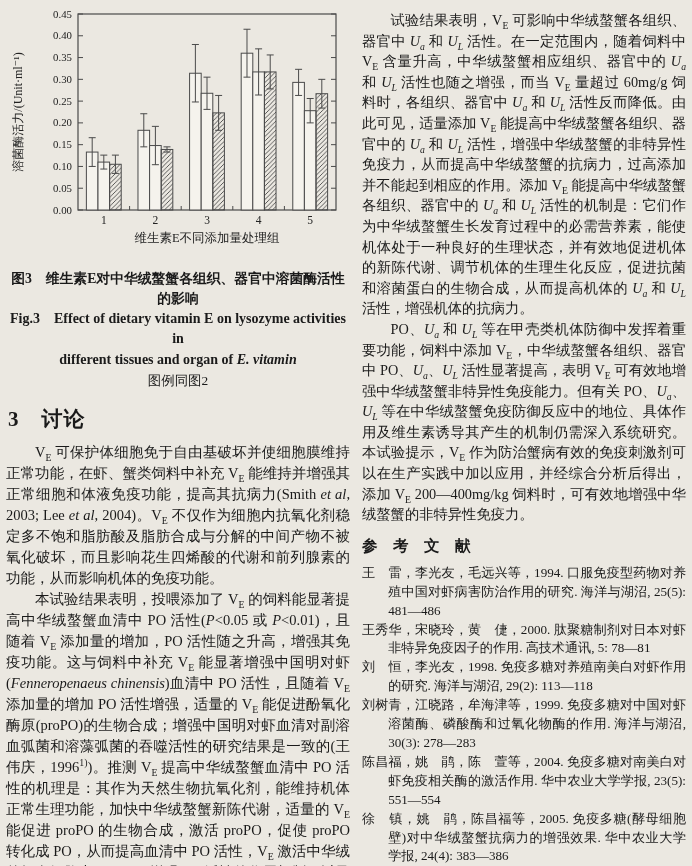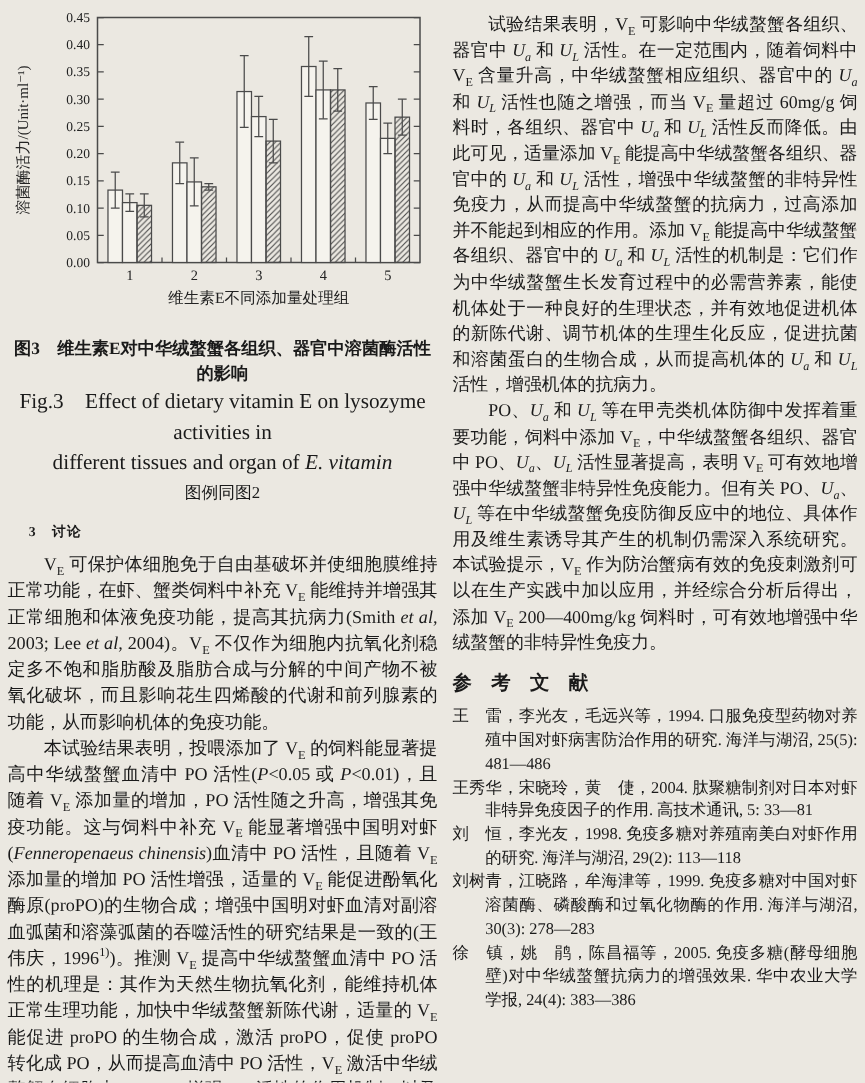--- a/index.html
+++ b/index.html
@@ -14,24 +14,24 @@
     padding:4px 6px 0 6px;display:flex;
   }
   .col-left{width:344px;margin-right:12px;flex:none;}
   .col-right{width:324px;flex:none;padding-top:6px;}
 
   .chart-area{width:344px;height:248px;}
   svg{display:block;font-family:"Liberation Serif","DejaVu Serif",serif;}
 
   .fig-caption{text-align:center;margin-top:17px;line-height:1.45;}
   .cap-cn{font-size:13.8px;font-weight:600;}
-  .cap-en{font-size:17px;font-weight:400;}
+  .cap-en{font-size:14px;font-weight:700;}
   .cap-note{font-size:13.4px;margin-top:1px;}
 
-  .sec-heading{font-size:11px;font-weight:bold;margin:15px 0 9px 17px;letter-spacing:1px;}
+  .sec-heading{font-size:21px;font-weight:bold;margin:15px 0 9px 2px;letter-spacing:1px;}
 
   .body-p{
     font-size:14.5px;line-height:21px;text-align:justify;
     text-indent:2em;margin:0;
   }
   .col-right .body-p{font-size:14.3px;line-height:20.6px;}
 
   sub{font-size:68%;line-height:0;}
   sup{font-size:68%;line-height:0;}
 
@@ -173,20 +173,21 @@
 
   </div>
 
   <div class="col-right">
     <p class="body-p">试验结果表明，V<sub>E</sub> 可影响中华绒螯蟹各组织、器官中 <i>U<sub>a</sub></i> 和 <i>U<sub>L</sub></i> 活性。在一定范围内，随着饲料中 V<sub>E</sub> 含量升高，中华绒螯蟹相应组织、器官中的 <i>U<sub>a</sub></i> 和 <i>U<sub>L</sub></i> 活性也随之增强，而当 V<sub>E</sub> 量超过 60mg/g 饲料时，各组织、器官中 <i>U<sub>a</sub></i> 和 <i>U<sub>L</sub></i> 活性反而降低。由此可见，适量添加 V<sub>E</sub> 能提高中华绒螯蟹各组织、器官中的 <i>U<sub>a</sub></i> 和 <i>U<sub>L</sub></i> 活性，增强中华绒螯蟹的非特异性免疫力，从而提高中华绒螯蟹的抗病力，过高添加并不能起到相应的作用。添加 V<sub>E</sub> 能提高中华绒螯蟹各组织、器官中的 <i>U<sub>a</sub></i> 和 <i>U<sub>L</sub></i> 活性的机制是：它们作为中华绒螯蟹生长发育过程中的必需营养素，能使机体处于一种良好的生理状态，并有效地促进机体的新陈代谢、调节机体的生理生化反应，促进抗菌和溶菌蛋白的生物合成，从而提高机体的 <i>U<sub>a</sub></i> 和 <i>U<sub>L</sub></i> 活性，增强机体的抗病力。</p>
     <p class="body-p">PO、<i>U<sub>a</sub></i> 和 <i>U<sub>L</sub></i> 等在甲壳类机体防御中发挥着重要功能，饲料中添加 V<sub>E</sub>，中华绒螯蟹各组织、器官中 PO、<i>U<sub>a</sub></i>、<i>U<sub>L</sub></i> 活性显著提高，表明 V<sub>E</sub> 可有效地增强中华绒螯蟹非特异性免疫能力。但有关 PO、<i>U<sub>a</sub></i>、<i>U<sub>L</sub></i> 等在中华绒螯蟹免疫防御反应中的地位、具体作用及维生素诱导其产生的机制仍需深入系统研究。本试验提示，V<sub>E</sub> 作为防治蟹病有效的免疫刺激剂可以在生产实践中加以应用，并经综合分析后得出，添加 V<sub>E</sub> 200—400mg/kg 饲料时，可有效地增强中华绒螯蟹的非特异性免疫力。</p>
 
     <div class="refs-heading">参　考　文　献</div>
     <div>
         <div class="ref">王　雷，李光友，毛远兴等，1994. 口服免疫型药物对养殖中国对虾病害防治作用的研究. 海洋与湖沼, 25(5): 481—486</div>
-        <div class="ref">王秀华，宋晓玲，黄　倢，2004. 肽聚糖制剂对日本对虾非特异免疫因子的作用. 高技术通讯, 5: 33—81</div>
+        <div class="ref">王秀华，宋晓玲，黄　倢，2000. 肽聚糖制剂对日本对虾非特异免疫因子的作用. 高技术通讯, 5: 78—81</div>
         <div class="ref">刘　恒，李光友，1998. 免疫多糖对养殖南美白对虾作用的研究. 海洋与湖沼, 29(2): 113—118</div>
         <div class="ref">刘树青，江晓路，牟海津等，1999. 免疫多糖对中国对虾溶菌酶、磷酸酶和过氧化物酶的作用. 海洋与湖沼, 30(3): 278—283</div>
+        <div class="ref">陈昌福，姚　鹃，陈　萱等，2004. 免疫多糖对南美白对虾免疫相关酶的激活作用. 华中农业大学学报, 23(5): 551—554</div>
         <div class="ref">徐　镇，姚　鹃，陈昌福等，2005. 免疫多糖(酵母细胞壁)对中华绒螯蟹抗病力的增强效果. 华中农业大学学报, 24(4): 383—386</div>
       </div>
   </div>
 
 </div>
 
 </body></html>

